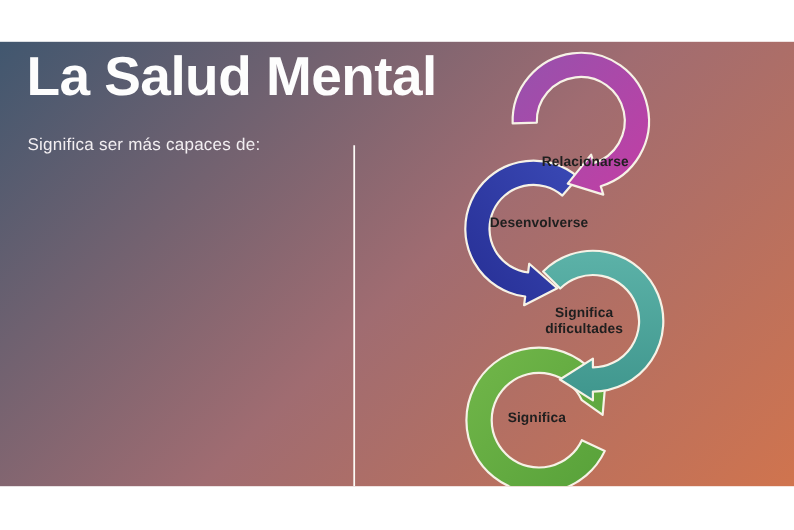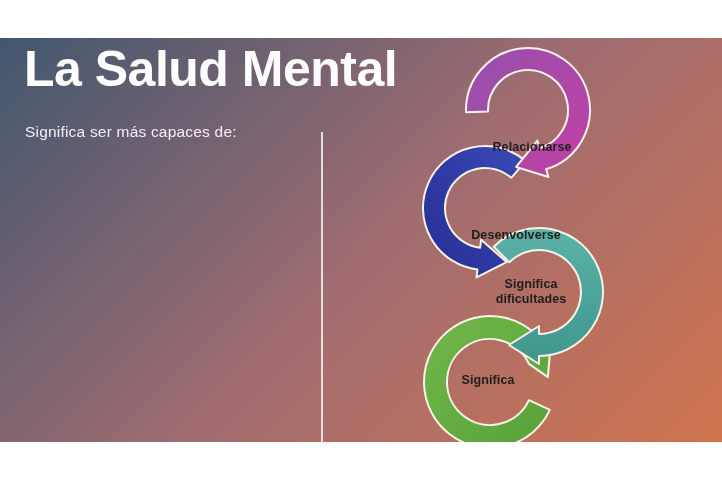--- a/index.html
+++ b/index.html
@@ -62,18 +62,18 @@
       <line id="divider-line" stroke-width="1.6" x1="322" x2="322" y1="94" y2="404" stroke="#fcfbf7"></line>
       <g id="arrows-layer">
           <path d="M 549.82 371.89 A 66 66 0 1 1 549.82 316.11 L 549.82 316.11 L 547.85 339.09 L 528.97 325.83 L 528.97 325.83 A 43 43 0 1 0 528.97 362.17 Z" fill="url(#grad-prosperar)" stroke="#f6f2e6" stroke-width="2" stroke-linejoin="round"></path>
           <path d="M 493.75 208.75 A 64 64 0 1 1 539.00 318.00 L 539.00 326.00 L 509.00 307.00 L 539.00 288.00 L 539.00 296.00 A 42 42 0 1 0 509.30 224.30 Z" fill="url(#grad-afrontar-dificultades)" stroke="#f6f2e6" stroke-width="2" stroke-linejoin="round"></path>
           <path d="M 525.68 123.21 A 62 62 0 1 0 477.44 231.54 L 476.47 239.48 L 506.58 224.03 L 481.10 201.76 L 480.13 209.70 A 40 40 0 1 1 511.24 139.81 Z" fill="url(#grad-desenvolverse)" stroke="#f6f2e6" stroke-width="2" stroke-linejoin="round"></path>
           <path d="M 466.04 74.16 A 62 62 0 1 1 546.13 131.29 L 548.47 138.94 L 516.13 128.96 L 537.36 102.60 L 539.69 110.25 A 40 40 0 1 0 488.02 73.40 Z" fill="url(#grad-relacionarse)" stroke="#f6f2e6" stroke-width="2" stroke-linejoin="round"></path>
         </g>
     </svg>
     <div id="labels-layer">
         <div class="loop-label" style="left: 532px; top: 78px; width: 110px; color: rgb(31, 31, 31); margin-top: 31px;">Relacionarse</div>
-        <div class="loop-label" style="left: 516px; top: 165px; width: 120px; color: rgb(31, 31, 31); margin-top: 32px;">Desenvolverse</div>
+        <div class="loop-label" style="left: 490px; top: 165px; width: 120px; color: rgb(31, 31, 31);">Desenvolverse</div>
         <div class="loop-label" style="left: 531px; top: 254px; width: 100px; color: rgb(31, 31, 31);">Significa dificultades</div>
         <div class="loop-label" style="left: 488px; top: 342px; width: 100px; color: rgb(31, 31, 31);">Significa</div>
       </div>
   </div>
 </div>
 
 </body></html>

